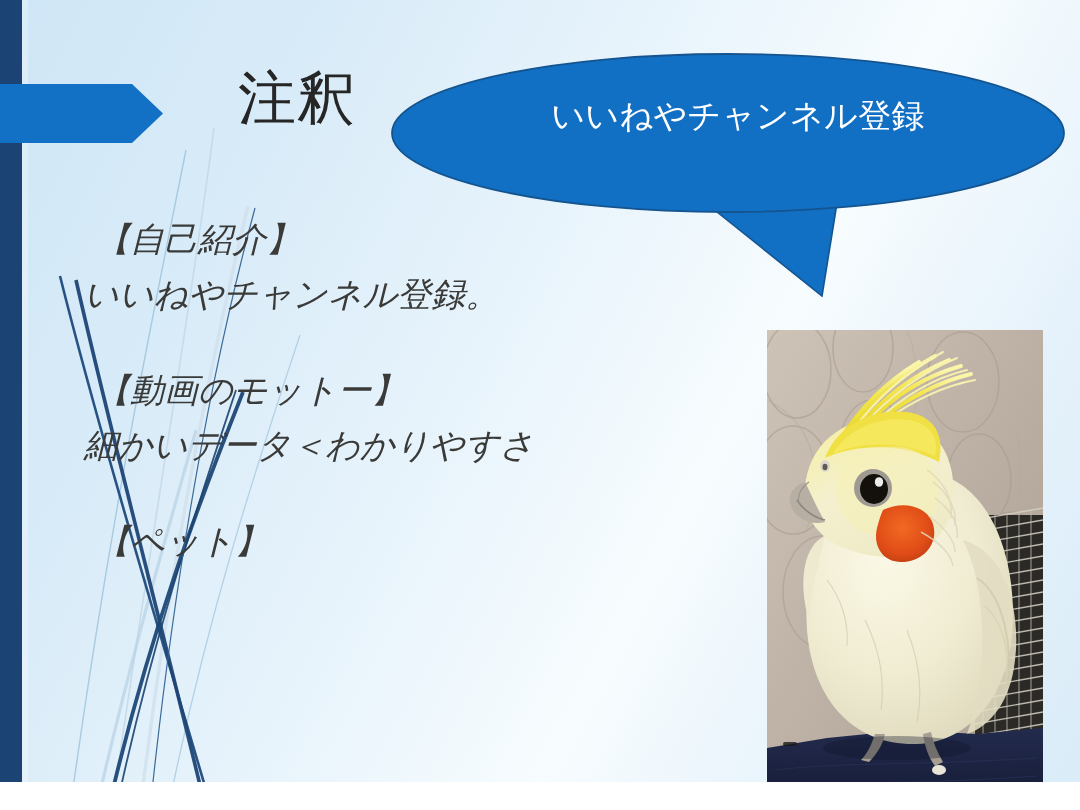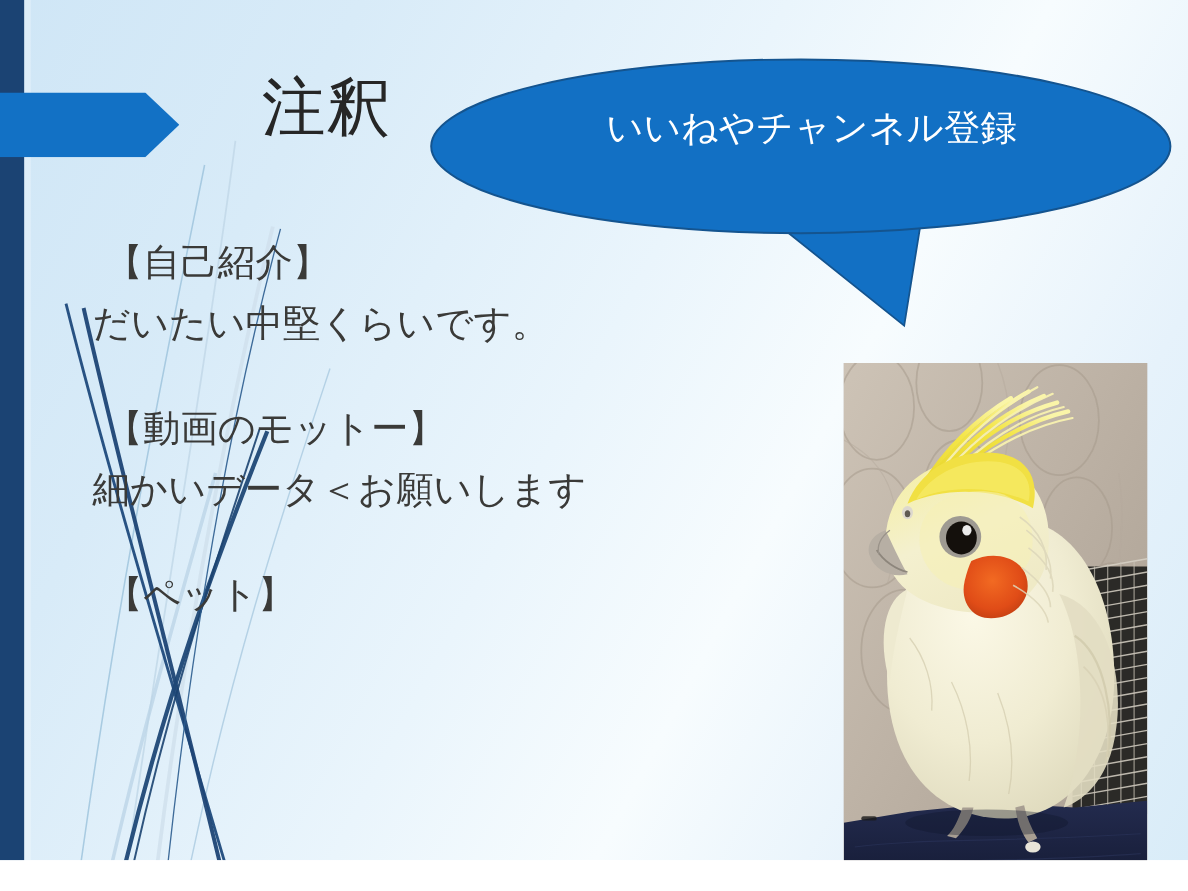--- a/index.html
+++ b/index.html
@@ -91,20 +91,21 @@
 
   
   .body-text {
     position: absolute;
     left: 84px;
     top: 212px;
     width: 700px;
     color: #3a3a38;
     font-size: 34px;
     line-height: 1.63;
+    font-style: italic;
   }
   .body-text .line { white-space: nowrap; }
   .body-text .indent { padding-left: 12px; }
   .body-text .gap { height: 40px; }
 
   
   .photo {
     position: absolute;
     left: 767px;
     top: 330px;
@@ -147,24 +148,24 @@
   <svg class="bubble" viewBox="0 0 690 255" preserveAspectRatio="none">
     <path d="M 322 160 L 432 248 L 447 155 Z" fill="#1270c4" stroke="#14548f" stroke-width="1.6"></path>
     <ellipse cx="338" cy="85" rx="336" ry="79" fill="#1270c4" stroke="#14548f" stroke-width="1.8"></ellipse>
   </svg>
   <div class="bubble-text">
     <span>いいねやチャンネル登録</span>
   </div>
 
   <div class="body-text">
     <div class="line indent">【自己紹介】</div>
-    <div class="line">だいたい中堅くらいです。</div>
+    <div class="line">いいねやチャンネル登録。</div>
     <div class="gap"></div>
     <div class="line indent">【動画のモットー】</div>
-    <div class="line">細かいデータ＜お願いします</div>
+    <div class="line">細かいデータ＜わかりやすさ</div>
     <div class="gap"></div>
     <div class="line indent">【ペット】</div>
   </div>
 
   <div class="photo">
     <svg width="276" height="480" viewBox="0 0 276 480">
       <defs>
         <linearGradient id="bg" x1="0" y1="0" x2="1" y2="1">
           <stop offset="0%" stop-color="#cdc3b6"></stop>
           <stop offset="45%" stop-color="#bdb2a5"></stop>

